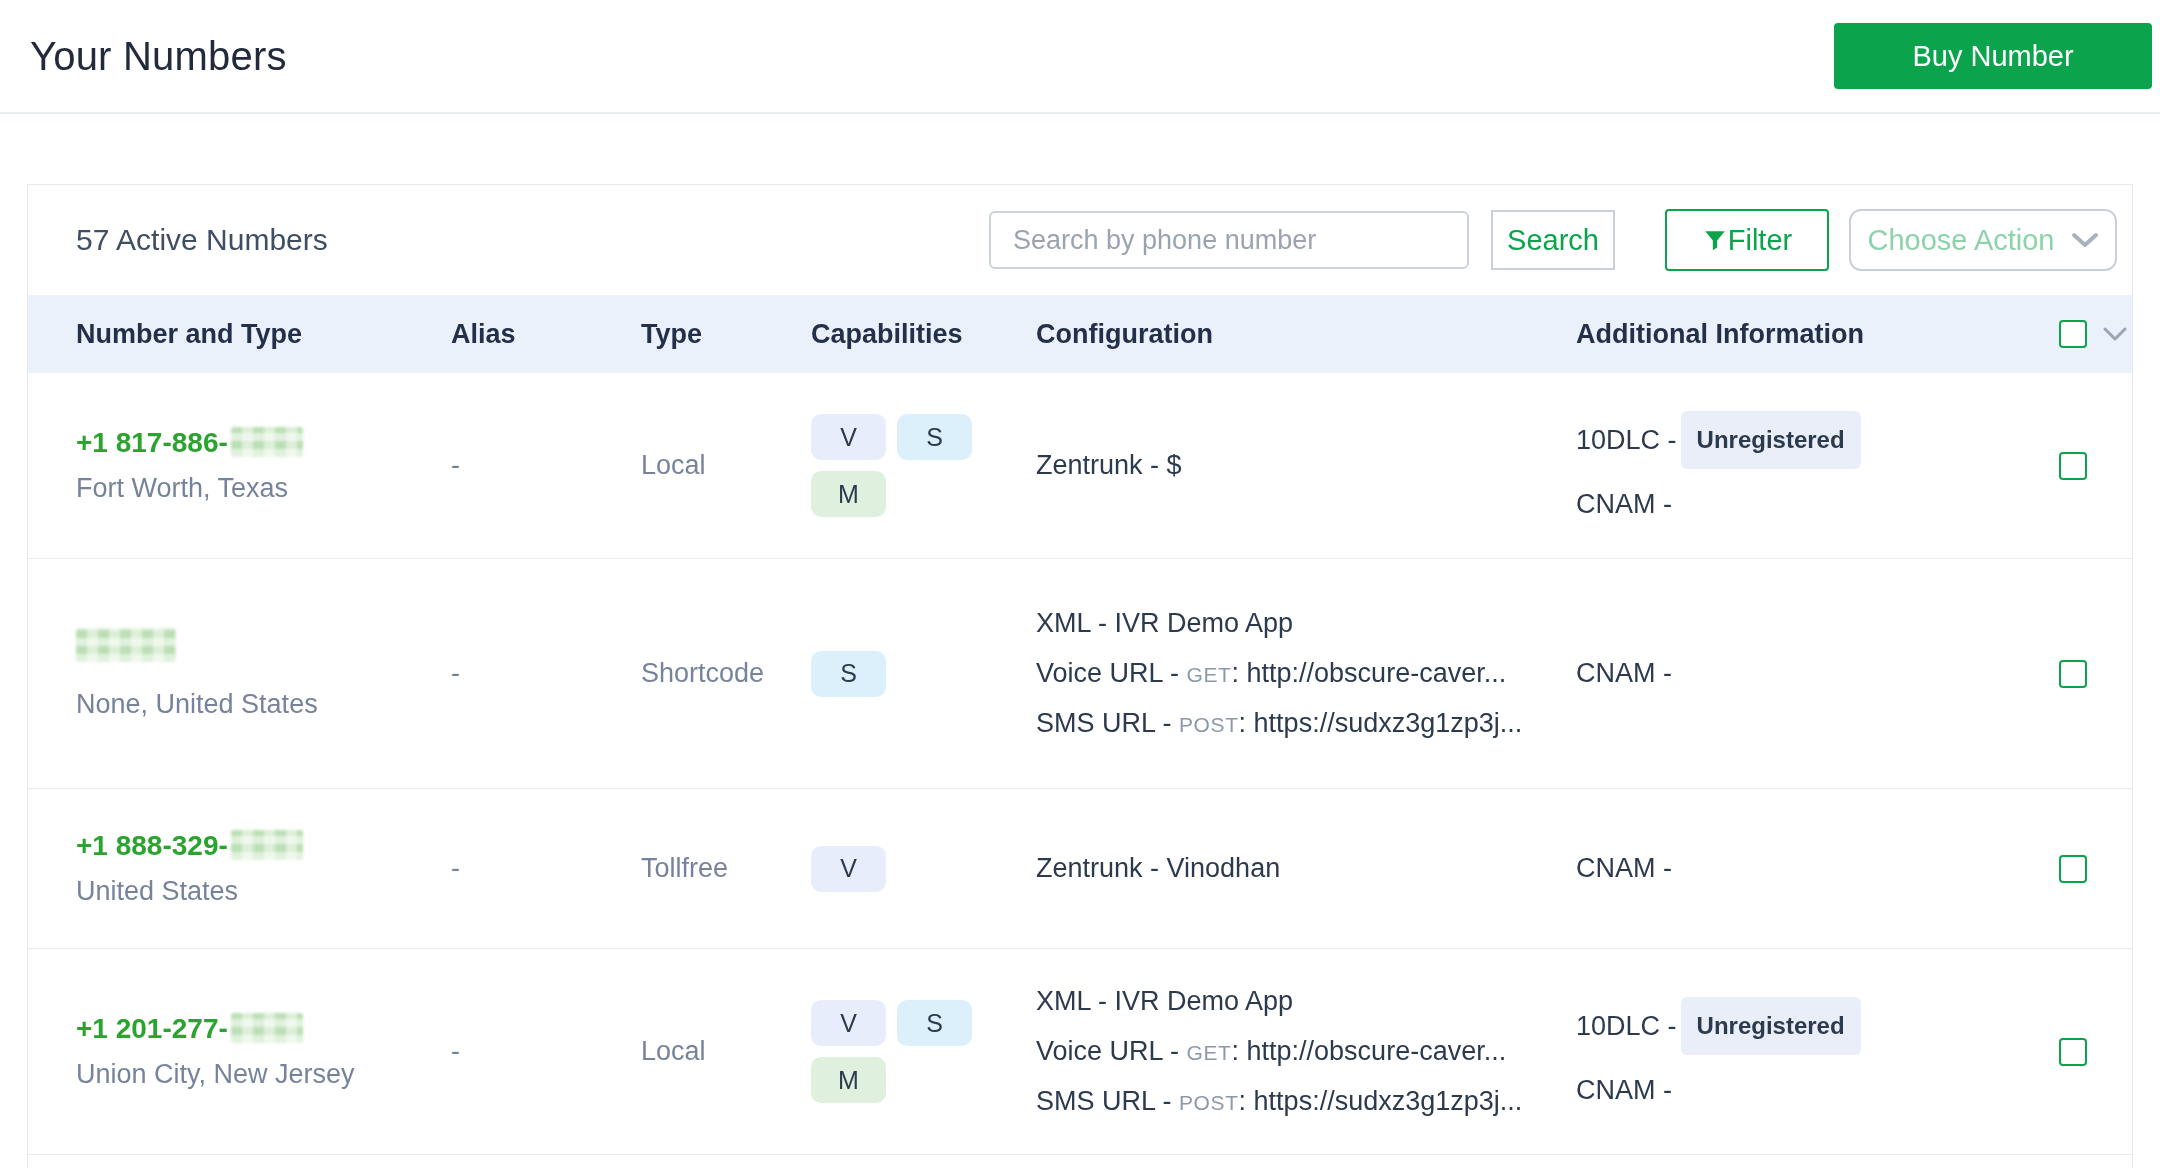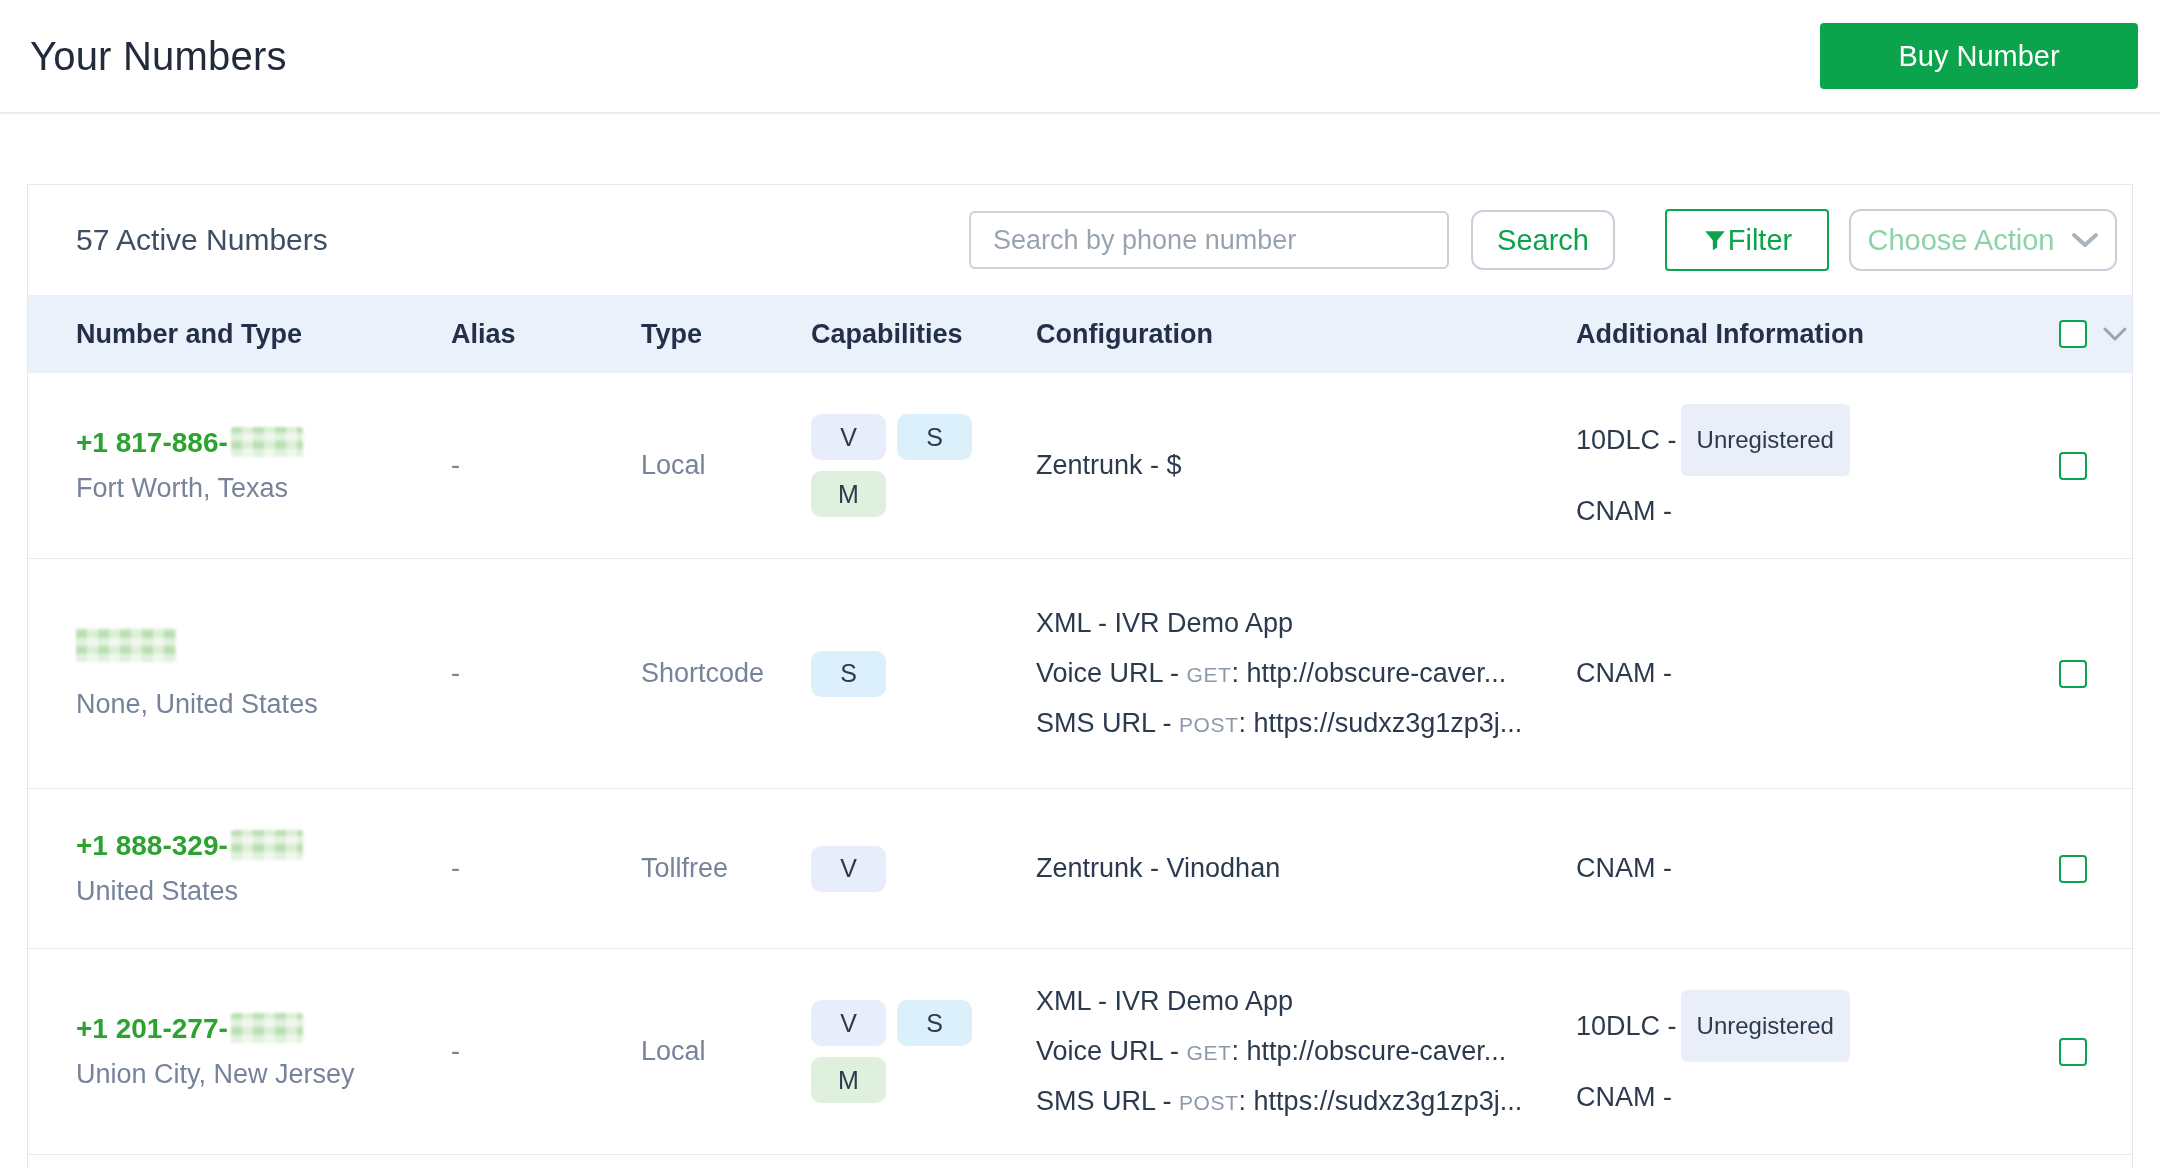--- a/index.html
+++ b/index.html
@@ -1,37 +1,37 @@
 <!DOCTYPE html>
 <html style="--accent-green: #0BA44C; --number-green: #2BA32F; --muted-green: #8CD3AA; --header-bg: #EBF1FA; --badge-v-bg: #E8EDFB; --badge-s-bg: #DCF0FB; --badge-m-bg: #DFF0DE; --chip-bg: #E9EEF9;"><head>
 <meta charset="utf-8">
 <style>
   * { margin:0; padding:0; box-sizing:border-box; }
   html,body { width:2160px; height:1168px; overflow:hidden; background:#fff;
     font-family:"Liberation Sans", sans-serif; color:#2C3A4E; }
 
   
   .topbar { height:114px; display:flex; align-items:center; justify-content:space-between;
-    padding:0 22px 0 30px; border-bottom:2px solid #EAEEF3; background:#fff; }
+    padding:0 8px 0 30px; border-bottom:2px solid #EAEEF3; background:#fff; }
   .page-title { font-size:40px; font-weight:500; color:#212B3B; letter-spacing:.2px; }
   .buy-btn { background:var(--accent-green); color:#fff; border:none; border-radius:4px;
     width:318px; height:66px; font-size:29px; font-family:inherit; cursor:pointer; }
 
   
   .card { margin:70px 27px 0 27px; border:1px solid #E4E9F0; border-bottom:none;
     background:#fff; height:1100px; }
 
   
   .toolbar { height:110px; display:flex; align-items:center; padding:0 15px 0 48px; }
   .count { font-size:30px; color:#3F4E63; }
   .search-input { margin-left:auto; width:480px; height:58px; border:2px solid #CBD2DC;
     border-radius:6px; font-size:27px; padding:16px 22px; color:#2C3A4E; font-family:inherit; outline:none; }
   .search-input::placeholder { color:#9AA3B0; }
-  .search-btn { margin-left:22px; width:144px; height:60px; background:#fff;
-    border:2px solid #C9D0D9; border-radius:12px; color:var(--accent-green);
+  .search-btn { margin-left:22px; width:124px; height:60px; background:#fff;
+    border:2px solid #C9D0D9; border-radius:0; color:var(--accent-green);
     font-size:29px; font-family:inherit; cursor:pointer; }
   .filter-btn { margin-left:50px; width:164px; height:62px; background:#fff;
     border:2px solid var(--accent-green); border-radius:4px; color:var(--accent-green);
     font-size:29px; font-family:inherit; cursor:pointer;
     display:flex; align-items:center; justify-content:center; }
   .choose-btn { margin-left:20px; width:268px; height:62px; background:#fff;
     border:2px solid #C9D0D9; border-radius:12px; color:var(--muted-green);
     font-size:29px; font-family:inherit; cursor:pointer;
     display:flex; align-items:center; justify-content:center; gap:16px; }
 
@@ -64,21 +64,21 @@
   .cap-v { background:var(--badge-v-bg); }
   .cap-s { background:var(--badge-s-bg); }
   .cap-m { background:var(--badge-m-bg); }
 
   .cfg { display:flex; flex-direction:column; gap:19px; padding-right:30px; }
   .cfg-line { font-size:27px; color:#2C3A4E; white-space:nowrap; }
   .method { font-size:21px; color:#8C99AB; letter-spacing:.6px; }
 
   .addl { display:flex; flex-direction:column; gap:20px; }
   .addl-line { font-size:27px; color:#2C3A4E; display:flex; align-items:center; gap:4px; white-space:nowrap; }
-  .chip { background:var(--chip-bg); border-radius:6px; padding:22px 16px; font-size:24px; color:#2C3A4E; }
+  .chip { background:var(--chip-bg); border-radius:6px; padding:15px 16px; font-size:24px; color:#2C3A4E;font-weight:bold; }
 
   .selcell { display:flex; align-items:center; gap:15px; padding-left:23px; }
   .checkbox { width:28px; height:28px; border:2px solid var(--accent-green);
     border-radius:4px; background:#fff; cursor:pointer; flex:none; }
   .chev { stroke:#9AA5B3; fill:none; stroke-width:3; stroke-linecap:round; stroke-linejoin:round; }
 </style>
 </head>
 <body>
 
 <div class="topbar">

